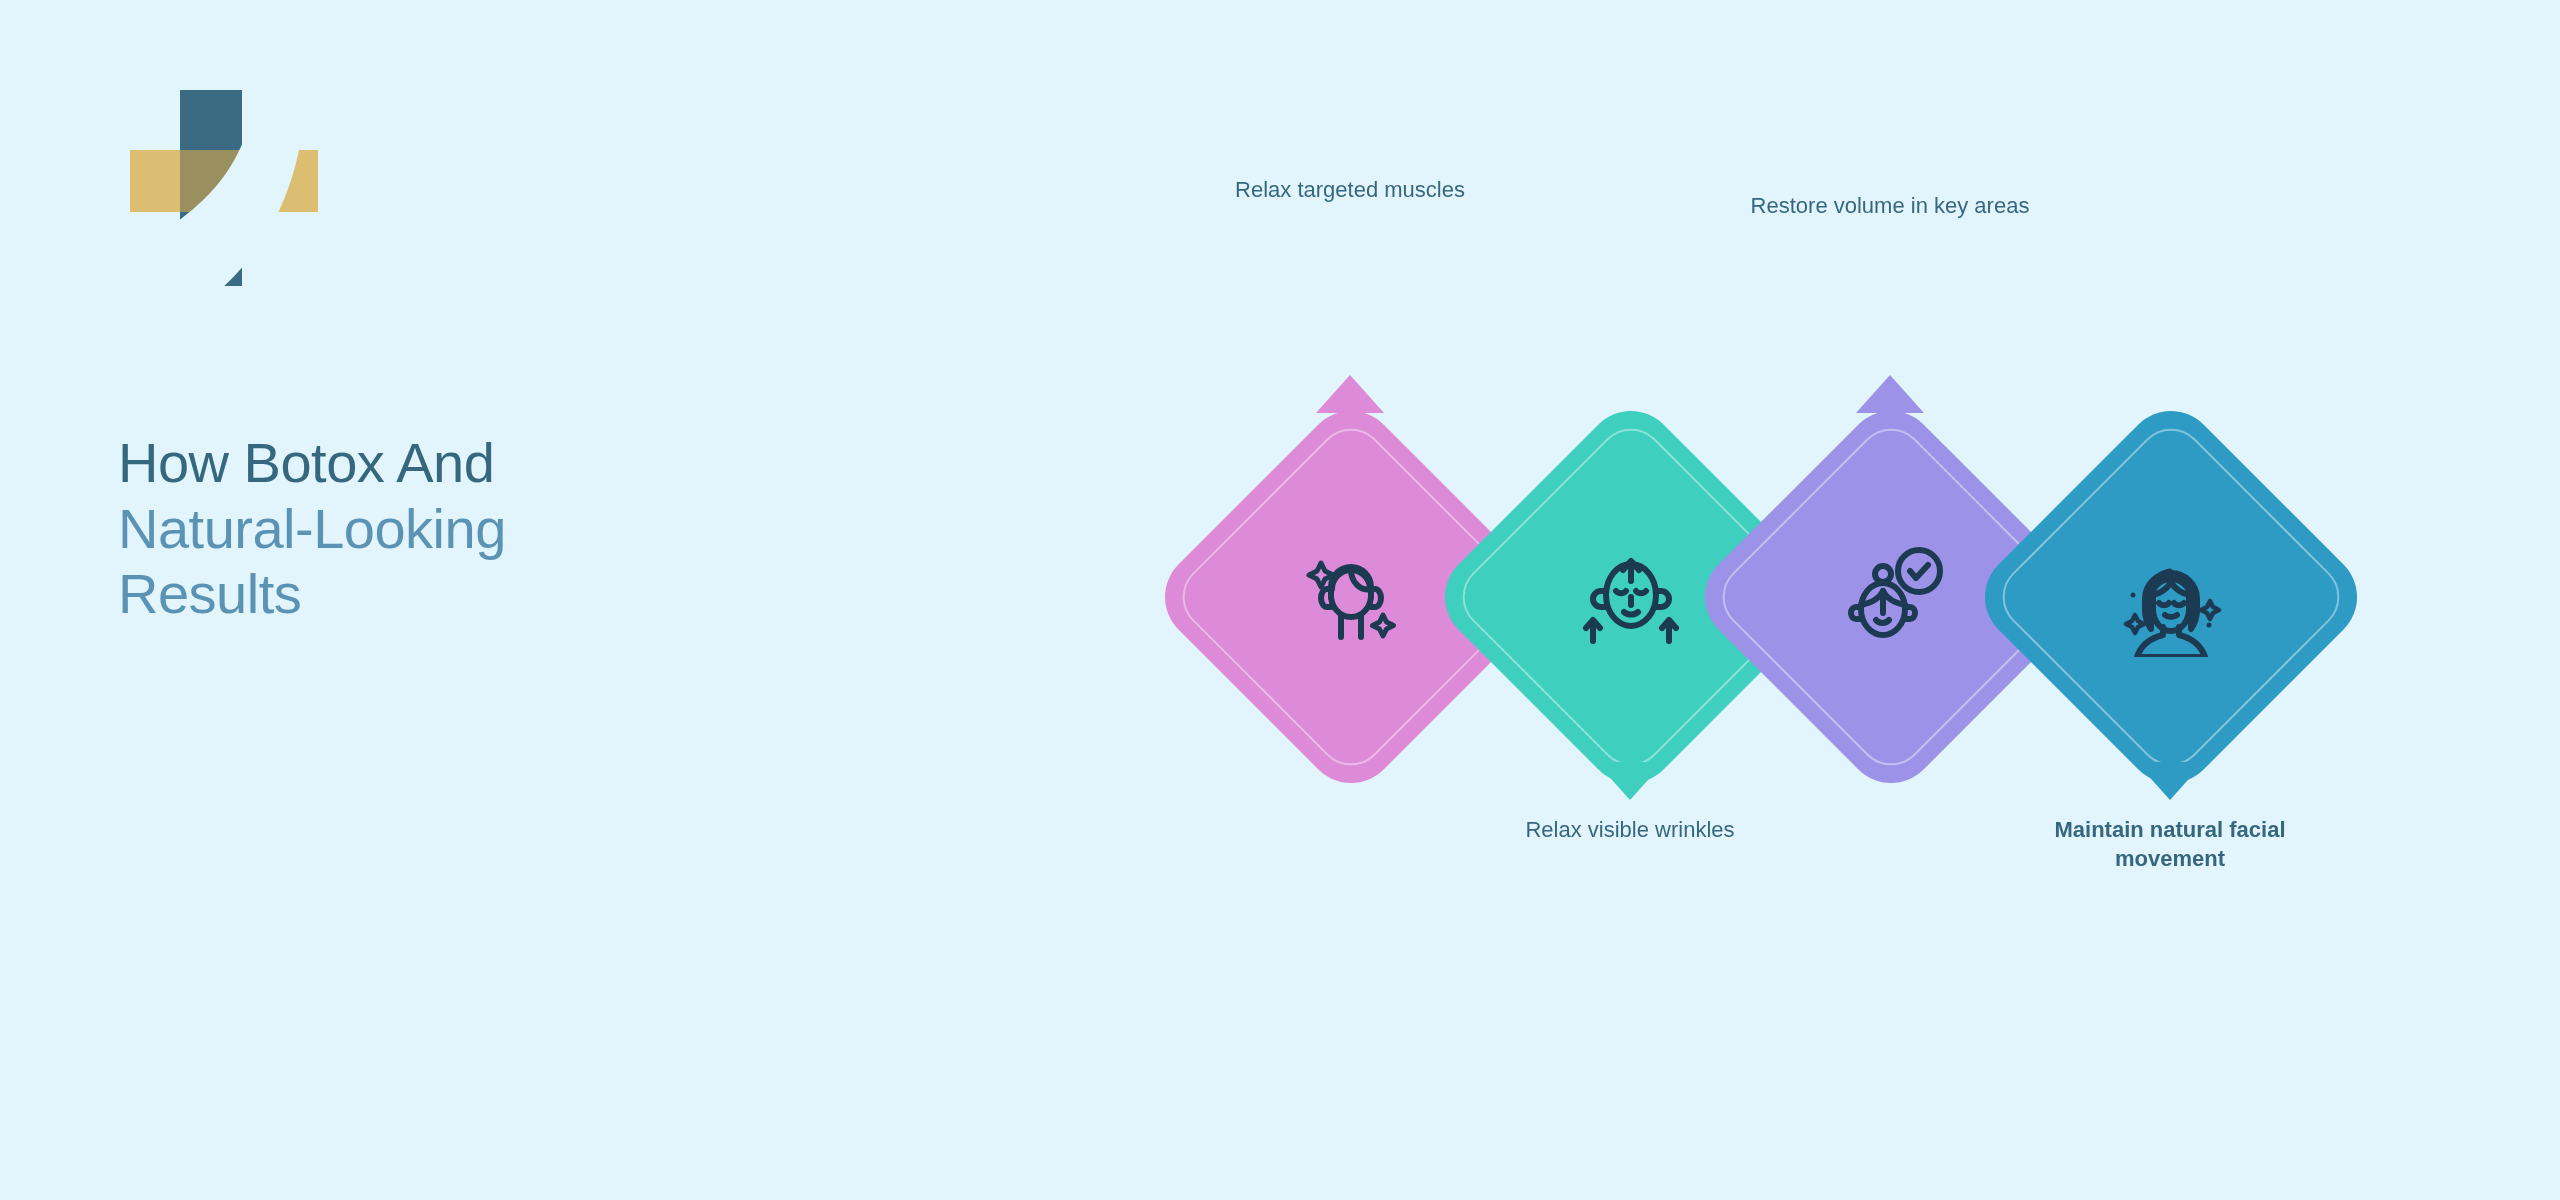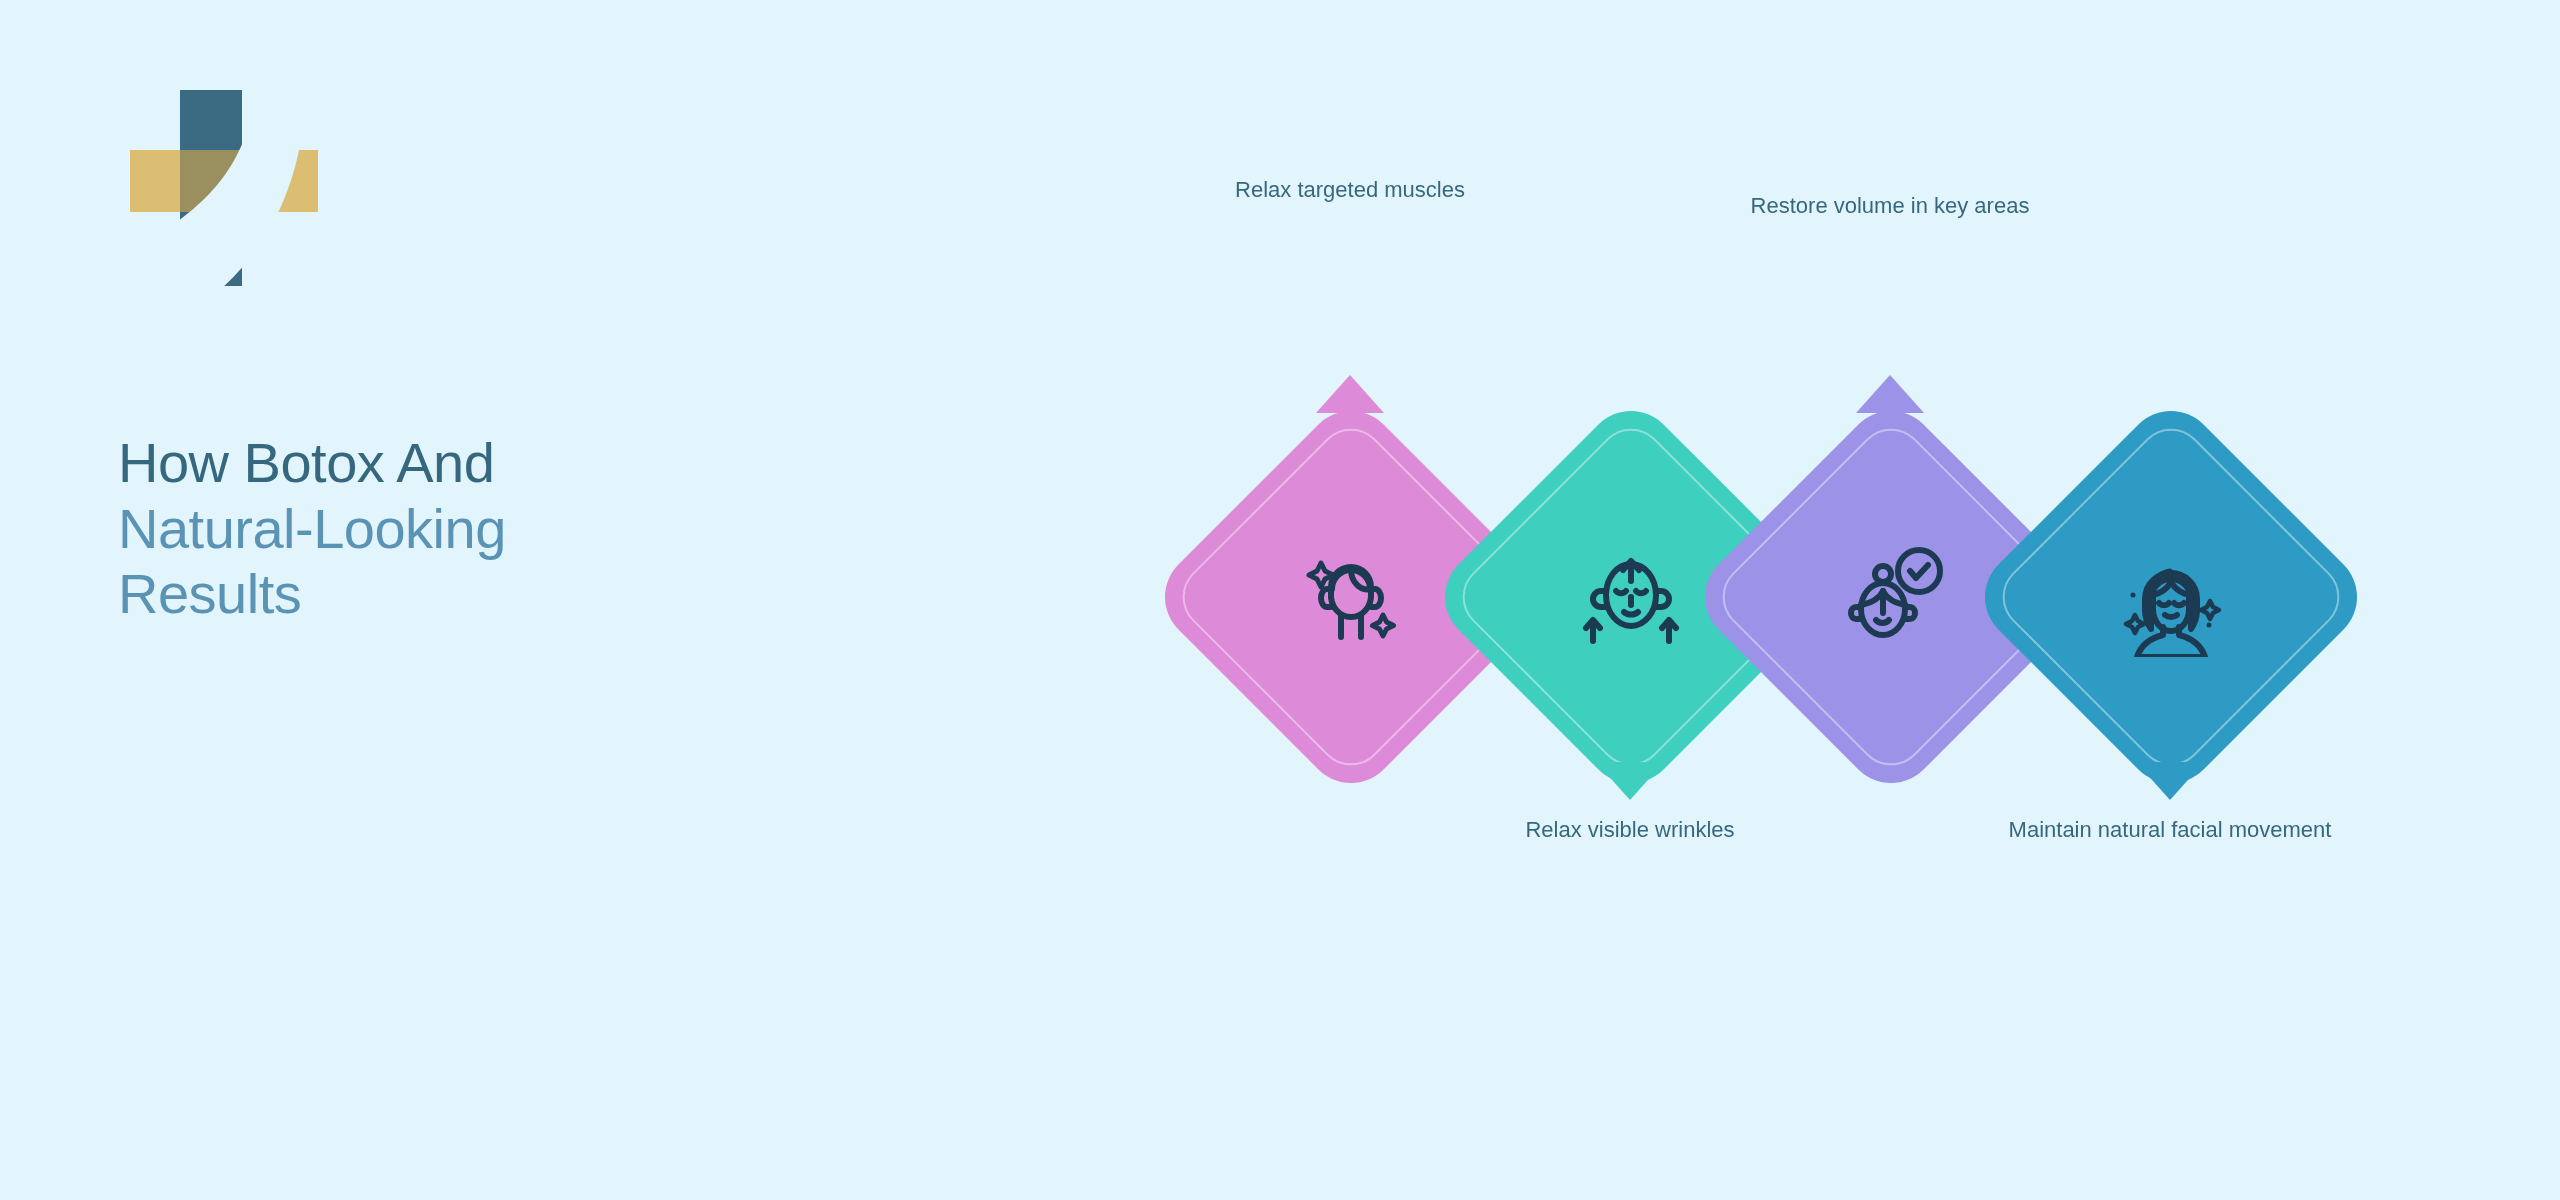--- a/index.html
+++ b/index.html
@@ -272,16 +272,16 @@
           <path d="M24,78 l3,6 l6,3 l-6,3 l-3,6 l-3,-6 l-6,-3 l6,-3 Z" stroke-width="4.5"></path>
           <path d="M99,64 l3,6 l6,3 l-6,3 l-3,6 l-3,-6 l-6,-3 l6,-3 Z" stroke-width="4.5"></path>
           <circle cx="22" cy="58" r="2.5" fill="#1C3A52" stroke="none"></circle>
           <circle cx="98" cy="88" r="2.5" fill="#1C3A52" stroke="none"></circle>
         </svg>
       </div>
     </div>
 
     <div class="tri tri-down" style="left:1036px; top:562px; border-top:38px solid #2E9BC4;"></div>
 
-    <div class="caption" style="left:900px; top:615px;">Maintain natural facial movement</div>
+    <div class="caption" style="left:900px; top:615px;font-weight:bold;">Maintain natural facial movement</div>
 
   </div>
 </div>
 
 </body></html>

